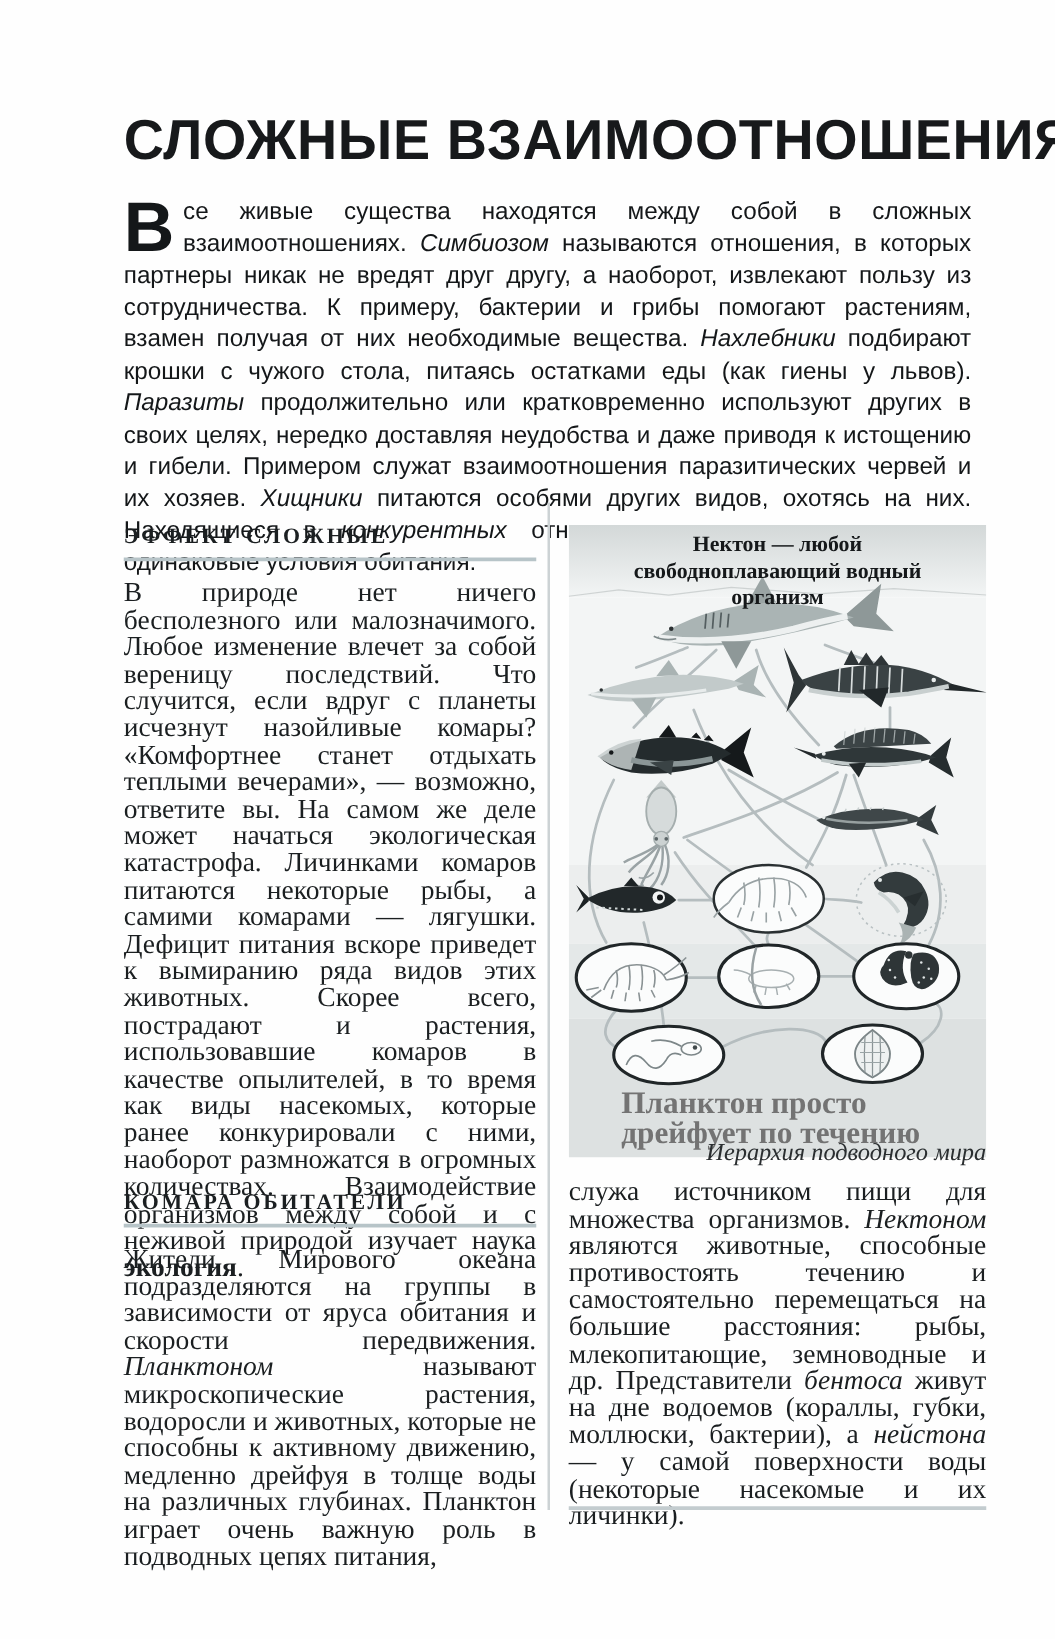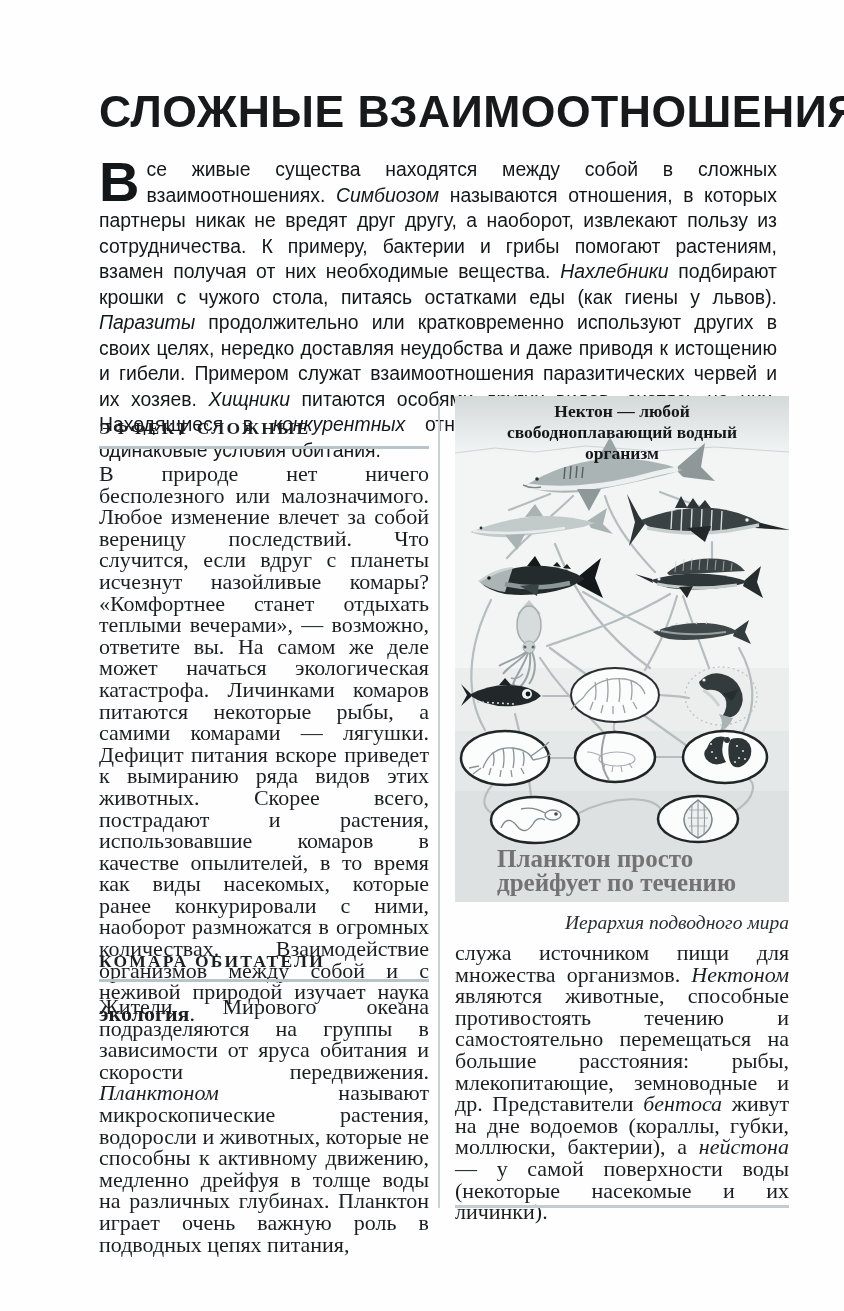--- a/index.html
+++ b/index.html
@@ -26,21 +26,21 @@
             font-family:"Liberation Serif","DejaVu Serif",serif;}
   .sec-rule{height:3px;background:#b7c4c8;margin-top:7px;}
   .body-p{margin:14px 0 0 0;font-size:22px;line-height:21.6px;text-align:justify;}
   .body-p i{font-style:italic;}
   .body-p b{font-weight:700;}
 
   
   .vdivider{position:absolute;left:438px;top:402px;width:2px;height:806px;background:#ccd2d4;}
 
   
-  .figurebox{position:absolute;left:455px;top:396px;width:334px;height:506px;margin:0;}
+  .figurebox{position:absolute;left:455px;top:420px;width:334px;height:506px;margin:0;}
   .figurebox svg{position:absolute;left:0;top:0;}
   .figcap-top{position:absolute;left:17px;top:5px;width:300px;text-align:center;
               font-weight:700;font-size:17.5px;line-height:21px;color:#15181a;}
   .figcap-bottom{position:absolute;left:42px;top:451px;width:250px;text-align:left;
               font-weight:700;font-size:25px;line-height:23.5px;color:#737373;}
   .fig-undercap{position:absolute;left:455px;top:912px;width:334px;margin:0;
               font-style:italic;font-size:19.5px;color:#2a2e30;text-align:right;}
 
   
   .rightcol{position:absolute;left:455px;top:942px;width:334px;}

